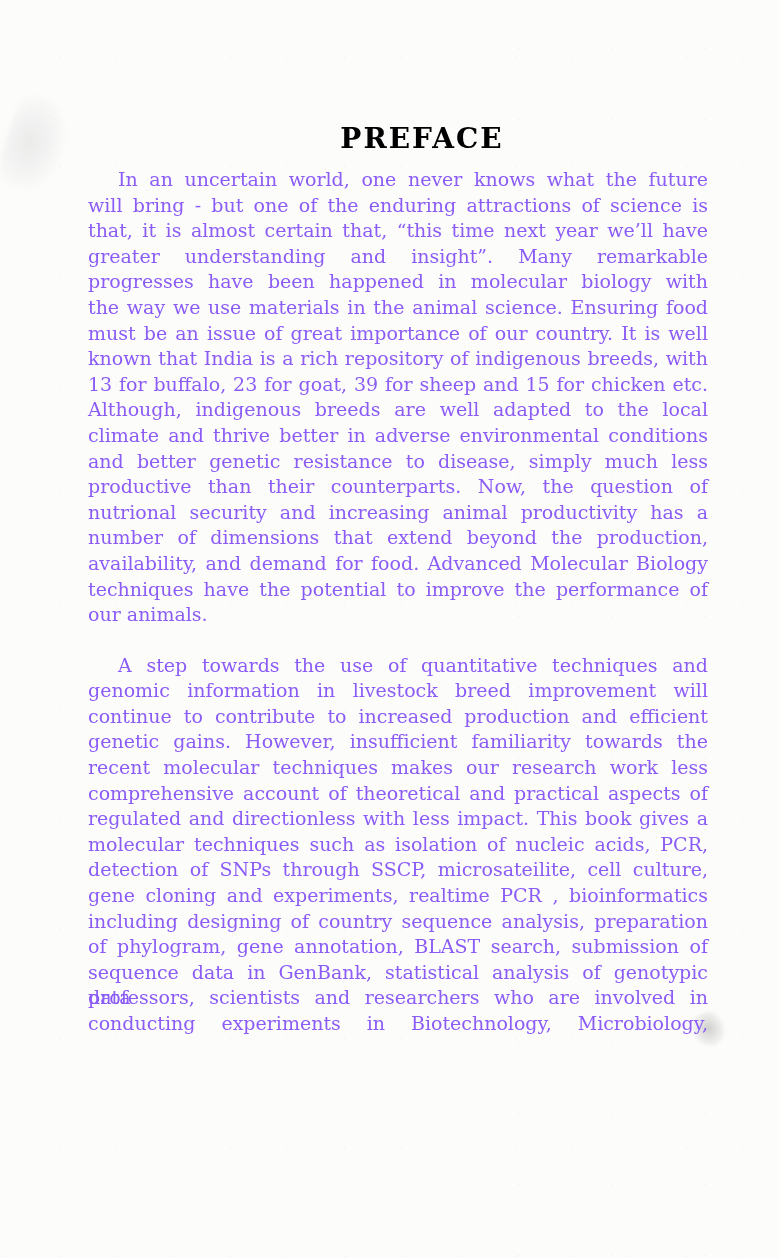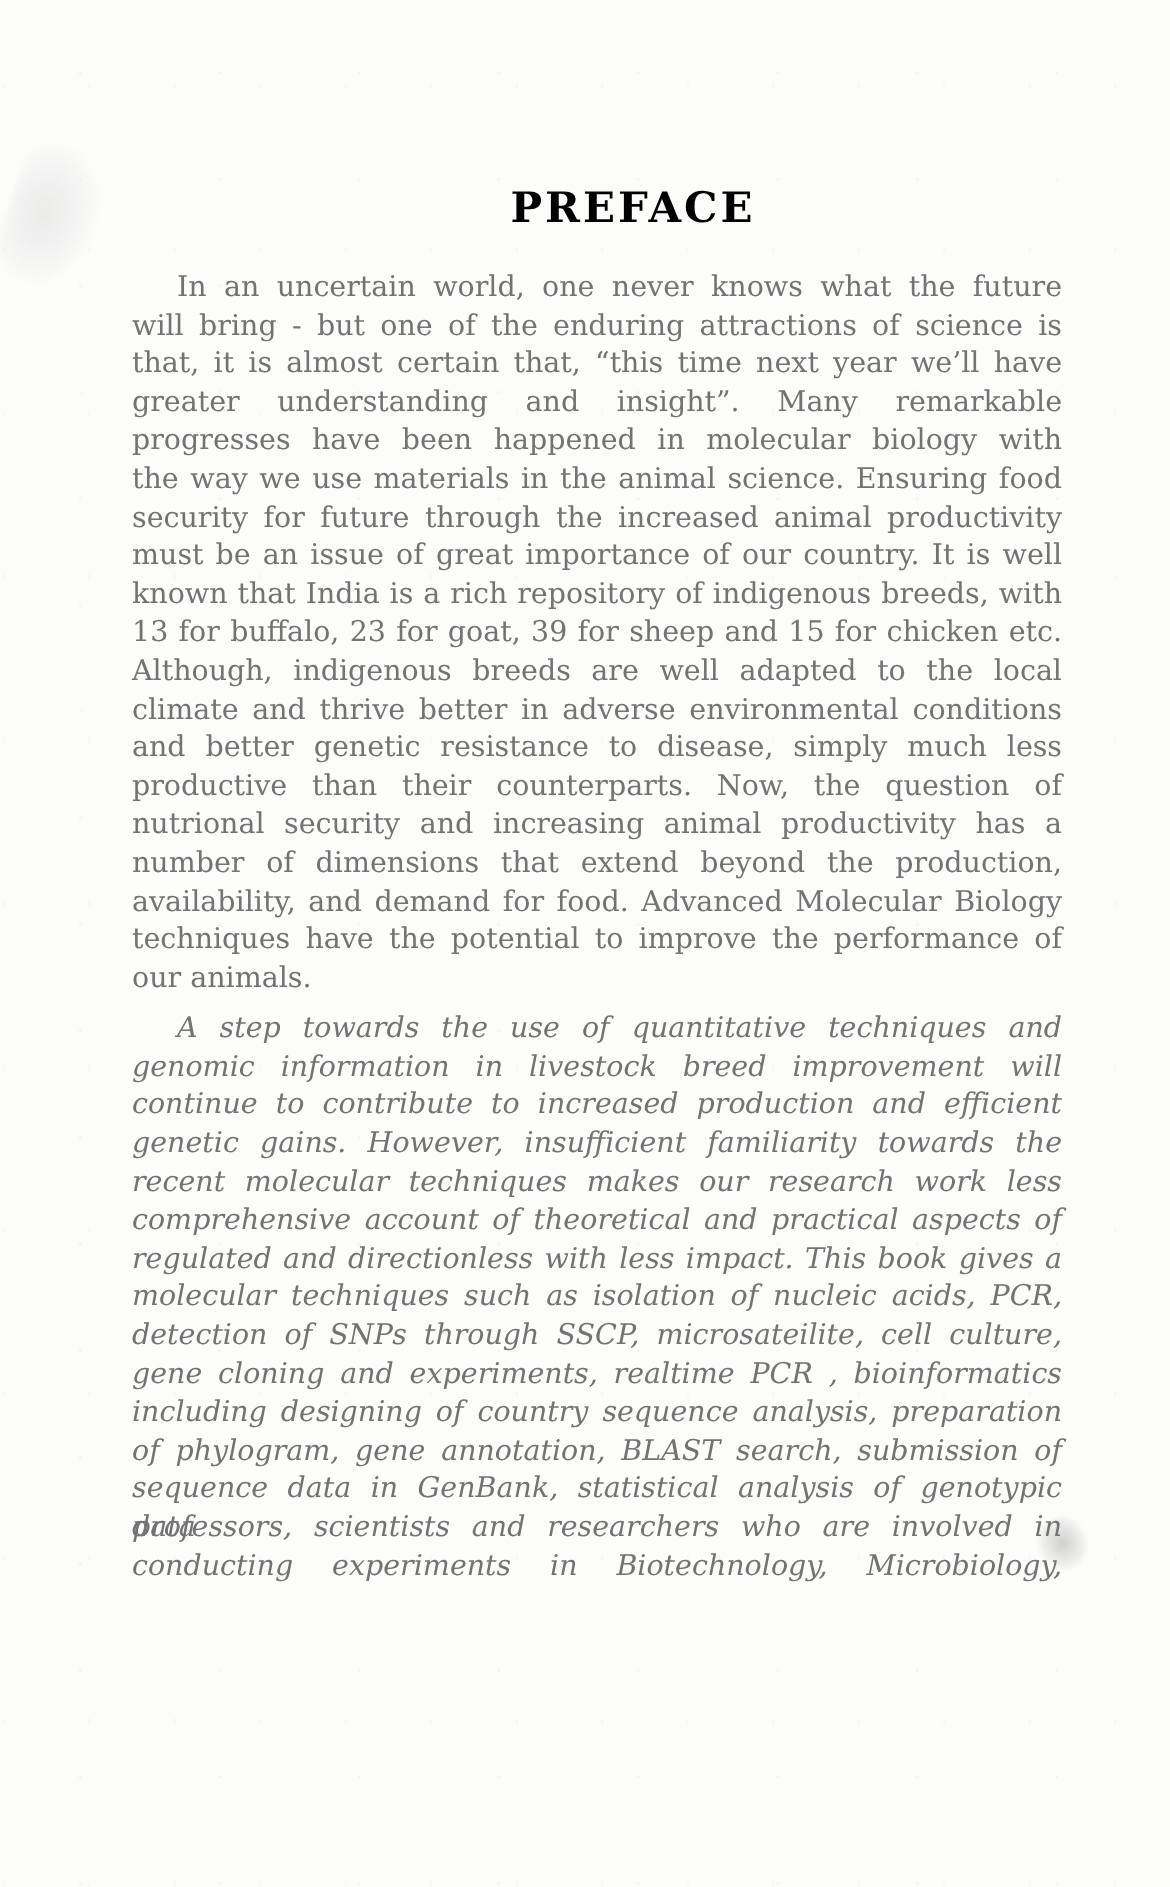--- a/index.html
+++ b/index.html
@@ -38,29 +38,29 @@
     width: 780px;
     text-align: center;
     font-size: 28px;
     font-weight: bold;
     letter-spacing: 2px;
     color: #000000;
     margin-left: 32px;
   }
   .text-block {
     position: absolute;
-    top: 179px;
+    top: 167px;
     left: 88px;
     width: 620px;
     font-size: 19px;
     line-height: 25.6px;
-    color: #737373;
+    color: #8b5cf6;
   }
   .paragraph { margin: 0; }
-  .paragraph + .paragraph { margin-top: 8px; font-style: italic; }
+  .paragraph + .paragraph { margin-top: 25px; }
   .line {
     text-align: justify;
     text-align-last: justify;
     white-space: normal;
     height: 25.6px;
     overflow: visible;
   }
   .line.first { padding-left: 30px; }
   .paragraph:not(.justify-last) .line.last { text-align-last: left; }
   
@@ -97,21 +97,20 @@
   <h1 class="page-title">PREFACE</h1>
 
   <div class="text-block">
       <div class="paragraph">
         <div class="line first">In an uncertain world, one never knows what the future</div>
         <div class="line">will bring - but one of the enduring attractions of science is</div>
         <div class="line">that, it is almost certain that, “this time next year we’ll have</div>
         <div class="line">greater understanding and insight”. Many remarkable</div>
         <div class="line">progresses have been happened in molecular biology with</div>
         <div class="line">the way we use materials in the animal science. Ensuring food</div>
-        <div class="line">security for future through the increased animal productivity</div>
         <div class="line">must be an issue of great importance of our country. It is well</div>
         <div class="line">known that India is a rich repository of indigenous breeds, with</div>
         <div class="line">13 for buffalo, 23 for goat, 39 for sheep and 15 for chicken etc.</div>
         <div class="line">Although, indigenous breeds are well adapted to the local</div>
         <div class="line">climate and thrive better in adverse environmental conditions</div>
         <div class="line">and better genetic resistance to disease, simply much less</div>
         <div class="line">productive than their counterparts. Now, the question of</div>
         <div class="line">nutrional security and increasing animal productivity has a</div>
         <div class="line">number of dimensions that extend beyond the production,</div>
         <div class="line">availability, and demand for food. Advanced Molecular Biology</div>

